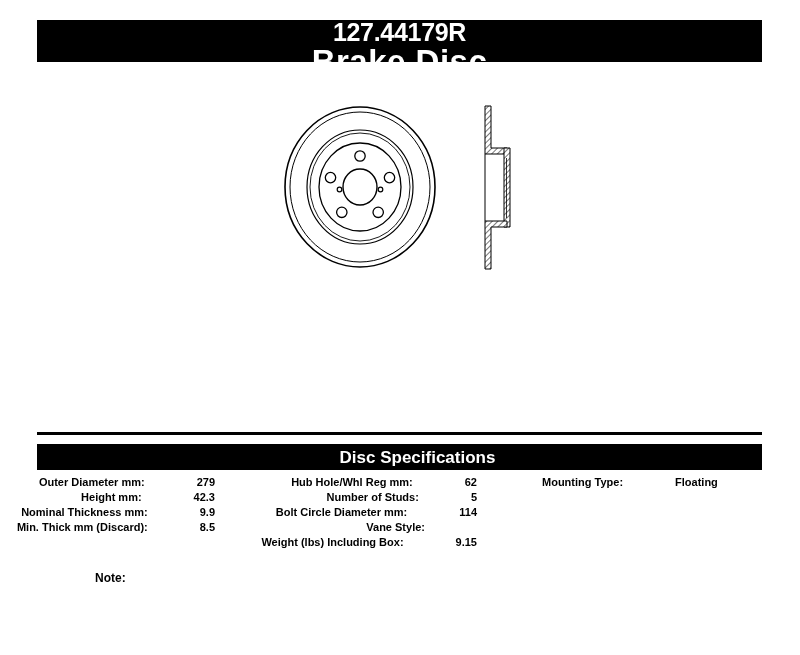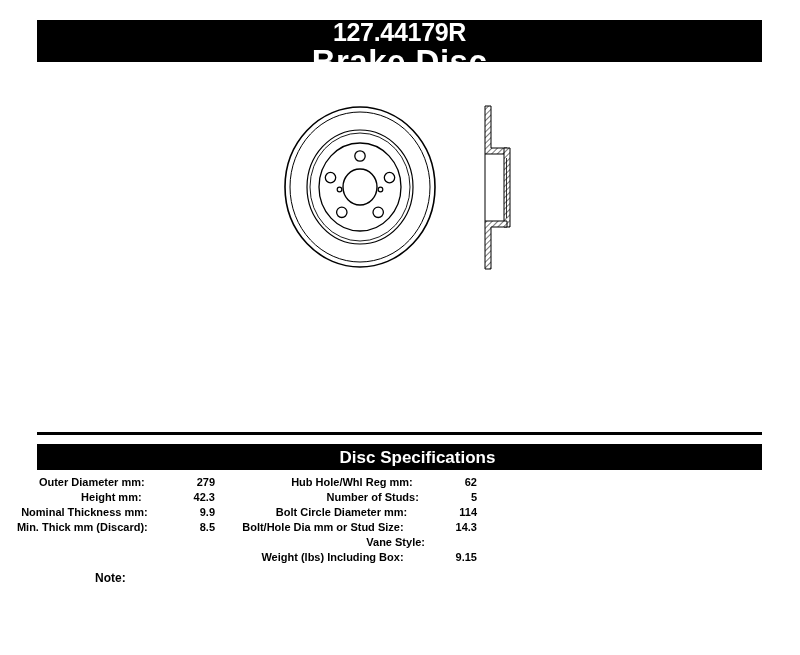--- a/index.html
+++ b/index.html
@@ -236,32 +236,34 @@
     </div>
     <div class="spec-row">
       <span class="spec-label">Number of Studs:</span>
       <span class="spec-value">5</span>
     </div>
     <div class="spec-row">
       <span class="spec-label">Bolt Circle Diameter mm:</span>
       <span class="spec-value">114</span>
     </div>
     <div class="spec-row">
-      <span class="spec-label">Bolt/Hole Dia mm or Stud Size:</span>
-      <span class="spec-value">14.3</span>
-    </div>
-    <div class="spec-row">
       <span class="spec-label">Vane Style:</span>
       <span class="spec-value"></span>
     </div>
     <div class="spec-row">
       <span class="spec-label">Weight (lbs) Including Box:</span>
       <span class="spec-value">9.15</span>
     </div>
   </div>
 
+  <div class="spec-col spec-col-right">
+    <div class="spec-row">
+      <span class="spec-label">Mounting Type:</span>
+      <span class="spec-value">Floating</span>
+    </div>
+  </div>
 
 </div>
 
 <div class="note-block">
   <span class="note-label">Note:</span>
   <span class="note-value"></span>
 </div>
 
 </body></html>

